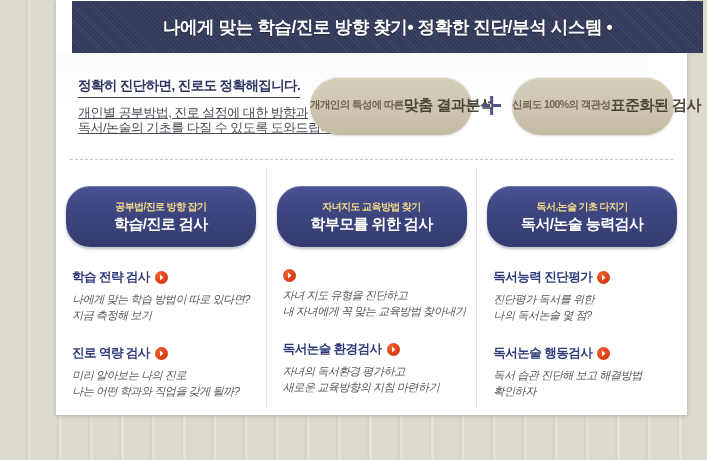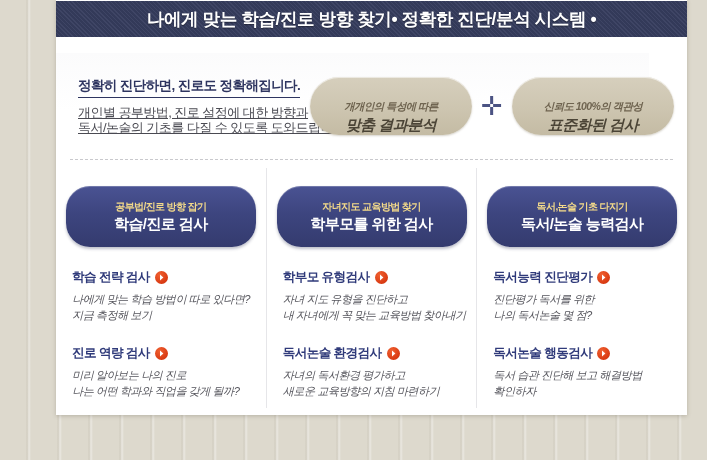--- a/index.html
+++ b/index.html
@@ -45,24 +45,24 @@
     top: 0;
     width: 631px;
     height: 415px;
     background: #ffffff;
     box-shadow: 0 1px 4px rgba(90,84,66,0.28);
   }
 
   
   .header-bar {
     position: absolute;
-    left: 56px;
+    left: 72px;
     top: 1px;
     width: 631px;
-    height: 36px;
+    height: 52px;
     background-color: #363d5e;
     background-image:
       repeating-linear-gradient(45deg,
         rgba(255,255,255,0.045) 0px,
         rgba(255,255,255,0.045) 1px,
         rgba(0,0,0,0.05) 1px,
         rgba(0,0,0,0.05) 3px);
     display: flex;
     align-items: center;
     justify-content: center;
@@ -123,26 +123,25 @@
     align-items: center;
     gap: 9px;
     margin-left: 4px;
   }
   .beige-pill {
     background: linear-gradient(180deg,#d6cfbd 0%, #cdc5b0 55%, #c4bba4 100%);
     border-radius: 32px;
     width: 162px;
     height: 58px;
     display: flex;
-    flex-direction: column;
-    align-items: center;
-    justify-content: flex-end;
+    flex-direction: row;
+    align-items: center;
+    justify-content: flex-start;
     box-shadow: inset 0 1px 0 rgba(255,255,255,0.55),
                 0 1px 2px rgba(120,110,85,0.30);
-    font-style: italic;
   }
   .beige-pill .sub {
     color: #6f6450;
     font-size: 10.5px;
     font-weight: bold;
     letter-spacing: -0.6px;
     margin-bottom: 2px;
     white-space: nowrap;
   }
   .beige-pill .main {
@@ -323,21 +322,20 @@
   </div>
 
   <div class="col">
     <div class="col-pill">
       <span class="sub">자녀지도 교육방법 찾기</span>
       <span class="main">학부모를 위한 검사</span>
     </div>
     <div class="items">
       <div class="item">
         <div class="item-title">
-          <span>학부모 유형검사</span>
           <span class="arrow-icon">
             <svg width="13" height="13" viewBox="0 0 13 13">
                 <path d="M5 3.4 L8.4 6.5 L5 9.6 Z" fill="#ffffff"></path>
               </svg>
           </span>
         </div>
         <div class="item-desc">자녀 지도 유형을 진단하고</div>
         <div class="item-desc">내 자녀에게 꼭 맞는 교육방법 찾아내기</div>
       </div>
       <div class="item">

